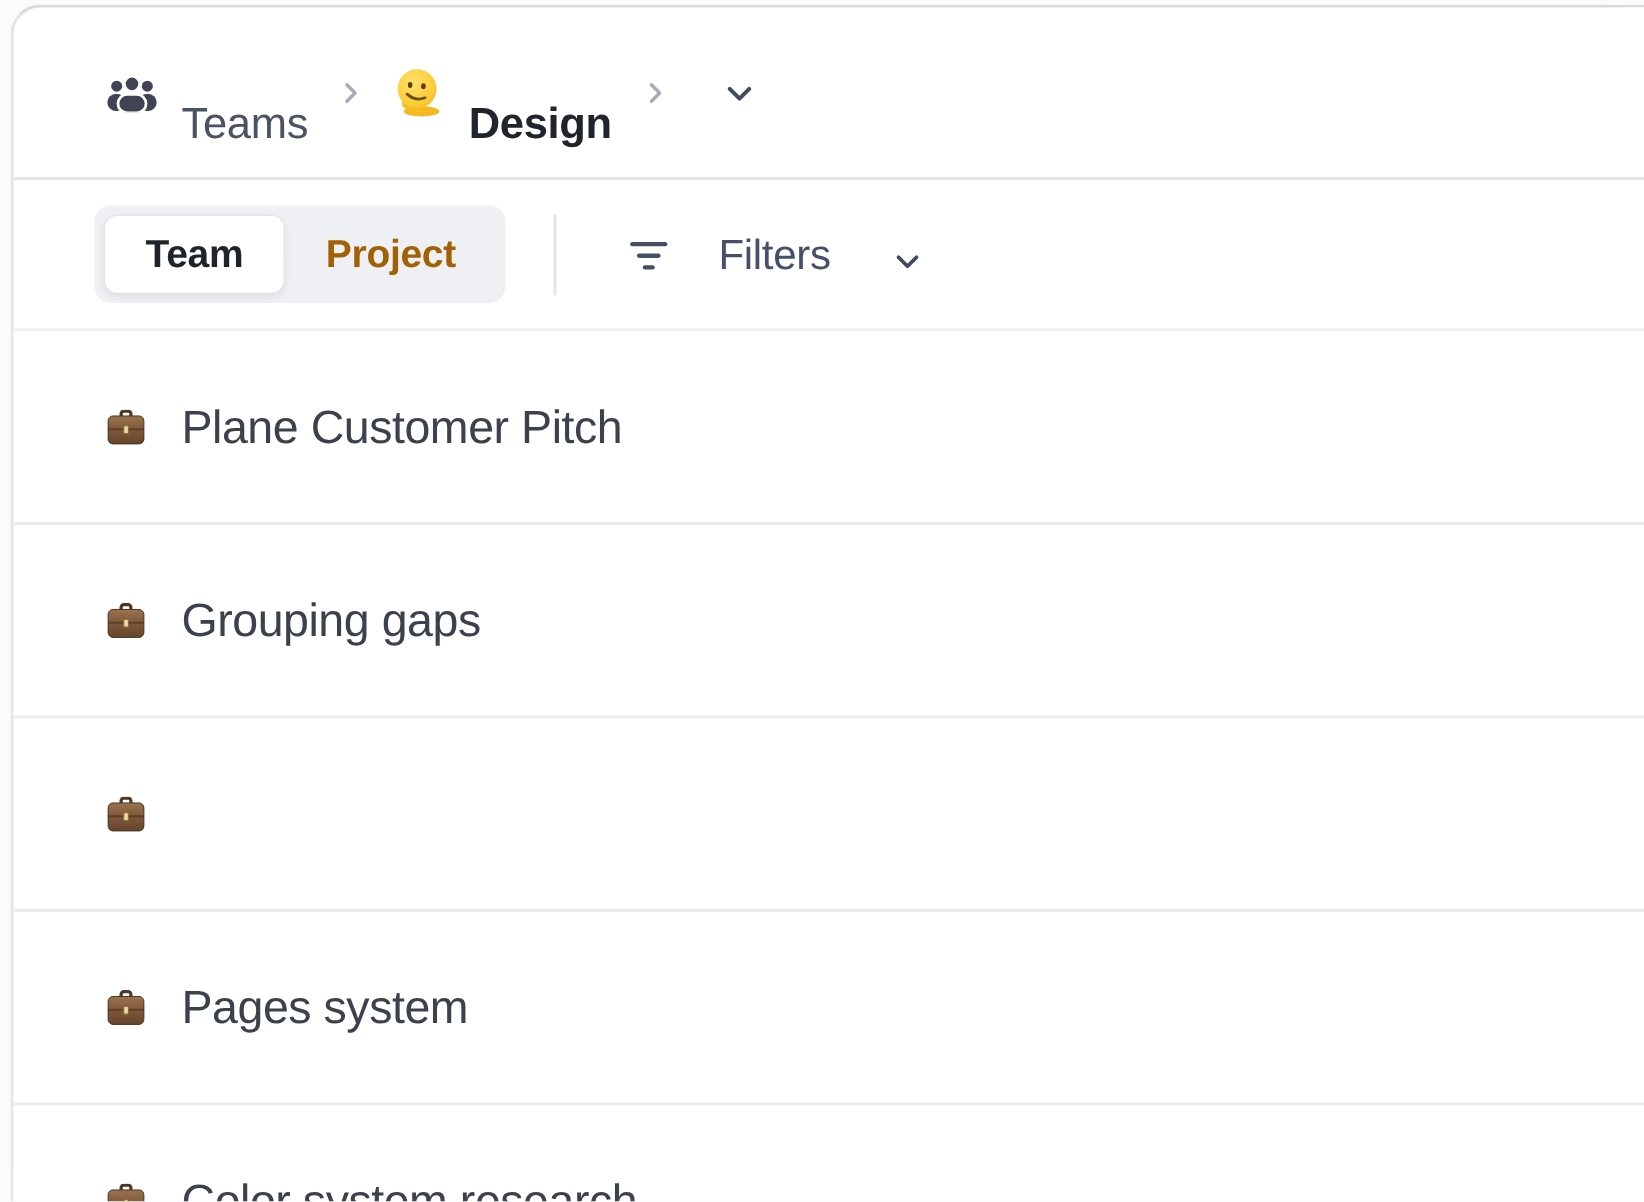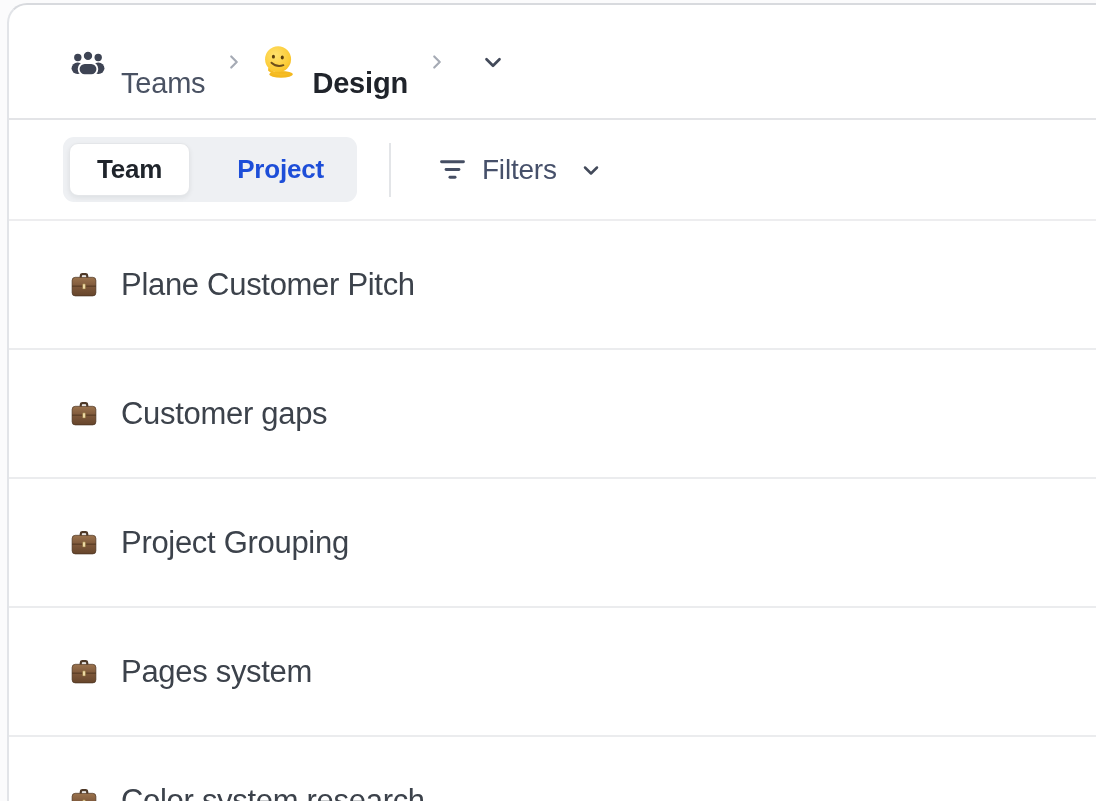--- a/index.html
+++ b/index.html
@@ -62,51 +62,50 @@
     align-items: center;
     padding-left: 54px;
     border-bottom: 2px solid #ededef;
   }
   .tab-switcher {
     display: flex;
     align-items: center;
     background: #eef0f3;
     border-radius: 11px;
     padding: 6px;
-    gap: 20px;
   }
   .tab {
     font-family: "Liberation Sans", sans-serif;
     font-size: 26px;
     padding: 10px 27px;
     border: none;
     border-radius: 9px;
     background: transparent;
-    color: #1d4ed8;
+    color: #a16207;
     font-weight: 600;
     cursor: pointer;
     letter-spacing: -0.2px;
   }
   .tab.active {
     background: #ffffff;
     color: #1f242b;
     font-weight: 700;
     border: 1px solid #e4e6e9;
     box-shadow: 0 2px 5px rgba(20, 25, 35, 0.07);
   }
   .v-divider {
     width: 2px;
     height: 54px;
     background: #e3e5e8;
     margin: 0 46px 0 32px;
   }
   .filters-btn {
     display: flex;
-    align-items: center;
-    gap: 14px;
+    align-items: flex-end;
+    gap: 31px;
     background: none;
     border: none;
     cursor: pointer;
     font-family: "Liberation Sans", sans-serif;
   }
   .filters-label {
     font-size: 28px;
     font-weight: 500;
     color: #46506a;
     letter-spacing: -0.2px;
@@ -278,30 +277,29 @@
         </span>
         <span class="page-title">Plane Customer Pitch</span>
       </div>
 
       <div class="page-row">
         <span class="emoji-icon">
           <svg width="26" height="24">
               <use href="#sym-briefcase"></use>
             </svg>
         </span>
-        <span class="page-title">Customer gaps</span>
-      </div>
-
-      <div class="page-row">
-        <span class="emoji-icon">
-          <svg width="26" height="24">
-              <use href="#sym-briefcase"></use>
-            </svg>
-        </span>
-        <span class="page-title">Project Grouping</span>
+        <span class="page-title">Grouping gaps</span>
+      </div>
+
+      <div class="page-row">
+        <span class="emoji-icon">
+          <svg width="26" height="24">
+              <use href="#sym-briefcase"></use>
+            </svg>
+        </span>
       </div>
 
       <div class="page-row">
         <span class="emoji-icon">
           <svg width="26" height="24">
               <use href="#sym-briefcase"></use>
             </svg>
         </span>
         <span class="page-title">Pages system</span>
       </div>

